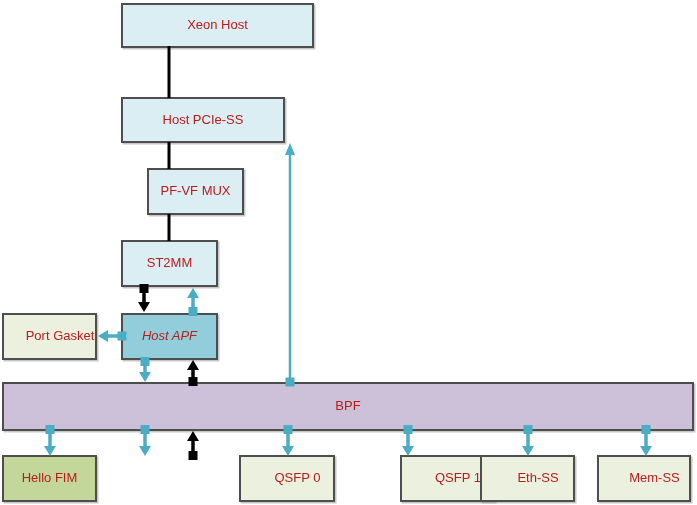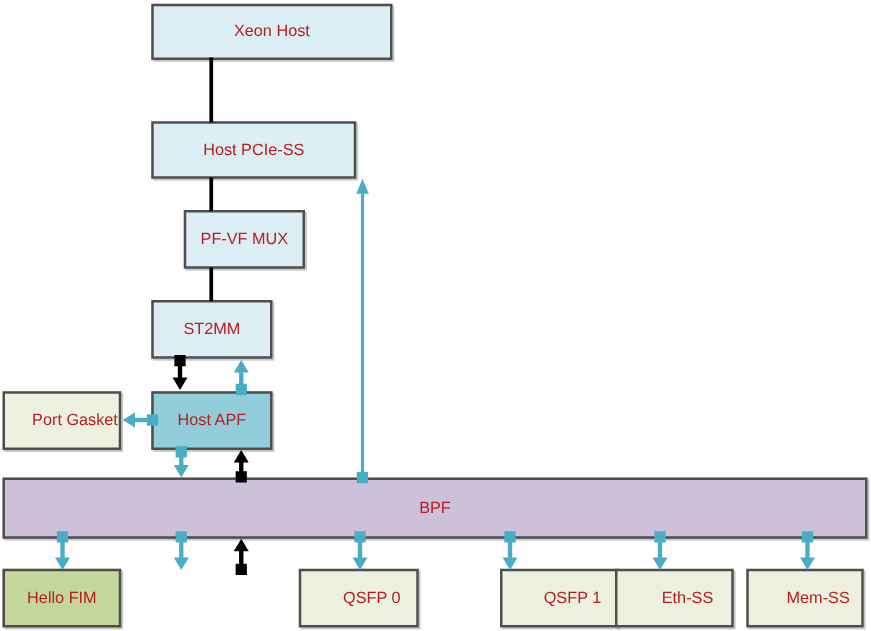--- a/index.html
+++ b/index.html
@@ -32,28 +32,28 @@
   .fill-blue   { background: var(--box-blue,   #daeef3); }
   .fill-teal   { background: var(--box-teal,   #92cddc); }
   .fill-green  { background: var(--box-green,  #ebf1de); padding-left: 21px; }
   .fill-olive  { background: var(--box-olive,  #c4d79b); }
   .fill-purple { background: var(--bar-purple, #ccc1d9); }
 
   #xeon-host    { left: 121px; top: 3px;   width: 193px; height: 45px; }
   #host-pcie-ss { left: 121px; top: 97px;  width: 164px; height: 46px; }
   #pf-vf-mux    { left: 136px; top: 168px; width: 97px;  height: 47px; margin-left: 11px; }
   #st2mm        { left: 121px; top: 240px; width: 97px;  height: 47px; }
-  #host-apf     { left: 121px; top: 313px; width: 97px;  height: 47px; }
+  #host-apf     { left: 121px; top: 313px; width: 97px;  height: 47px; font-style: italic; }
   #port-gasket  { left: 2px;   top: 313px; width: 95px;  height: 47px; }
   #bpf          { left: 2px;   top: 382px; width: 692px; height: 49px; }
   #hello-fim    { left: 2px;   top: 455px; width: 95px;  height: 47px; }
   #fme          { left: 121px; top: 455px; width: 97px;  height: 47px; }
   #qsfp0        { left: 239px; top: 455px; width: 96px;  height: 47px; }
   #qsfp1        { left: 361px; top: 455px; width: 95px;  height: 47px; margin-left: 39px; }
-  #eth-ss       { left: 480px; top: 455px; width: 95px;  height: 47px; margin-left: 12px; }
+  #eth-ss       { left: 480px; top: 455px; width: 95px;  height: 47px; }
   #mem-ss       { left: 597px; top: 455px; width: 94px;  height: 47px; }
 
   svg.edges {
     position: absolute;
     left: 0;
     top: 0;
     pointer-events: none;
     z-index: 5;
   }
   .edge-black { stroke: var(--edge-black, #000000); }

